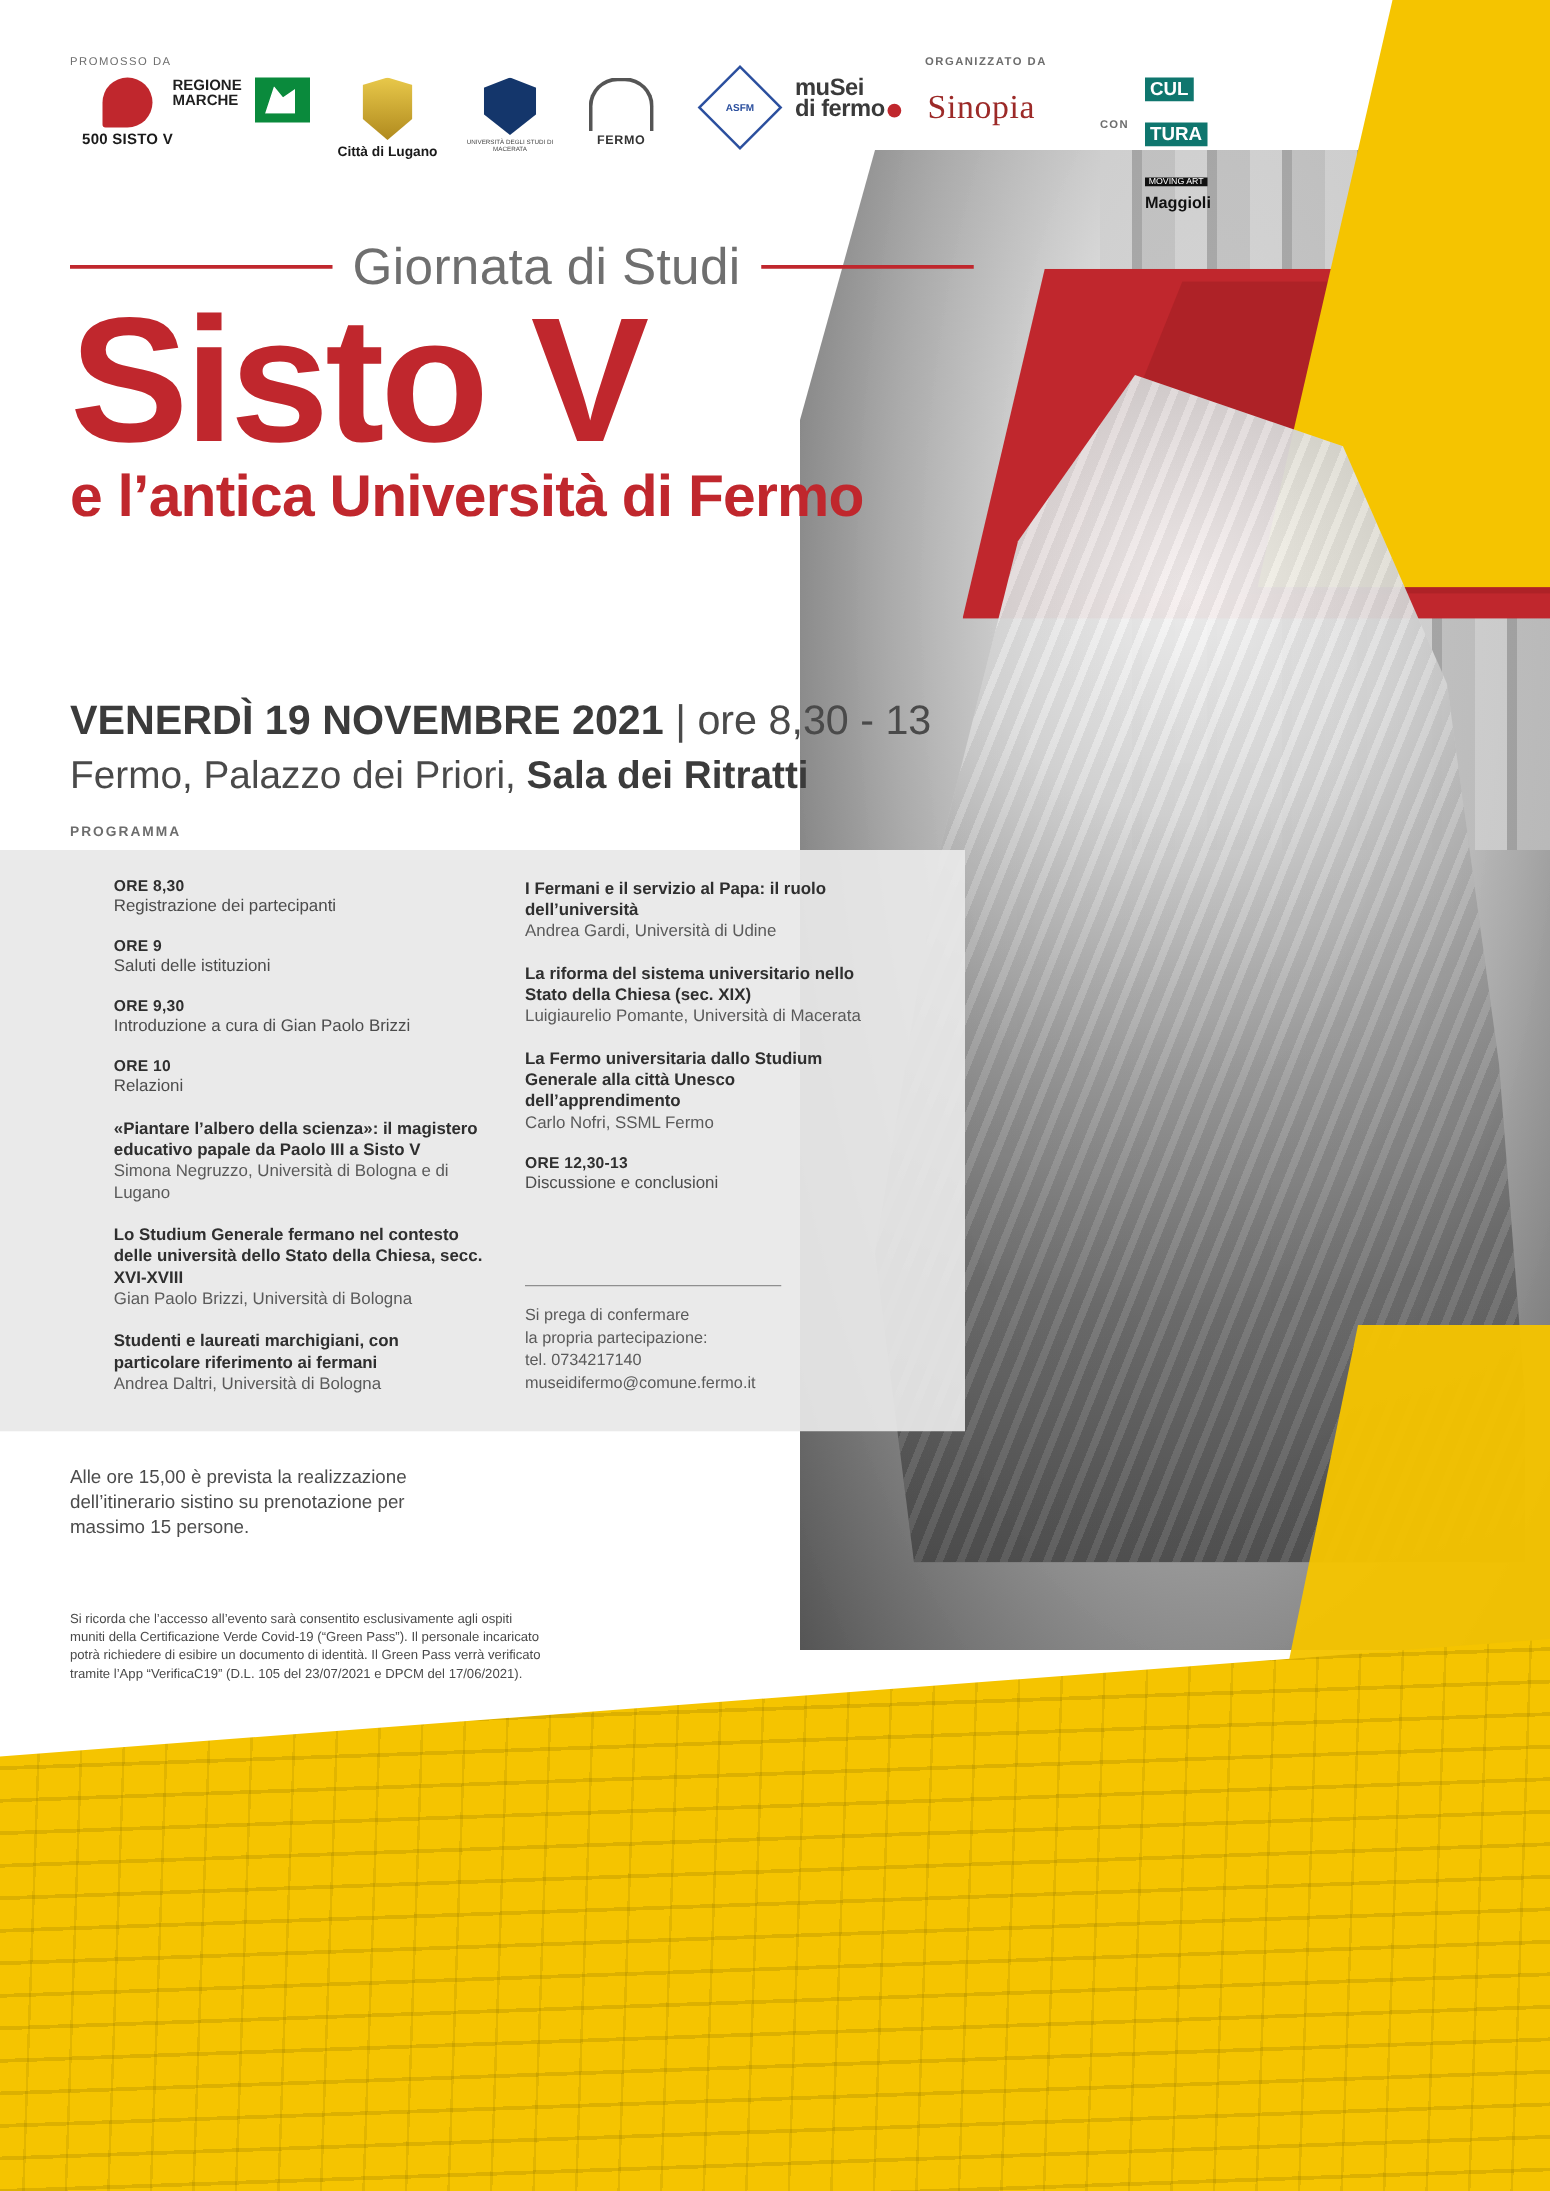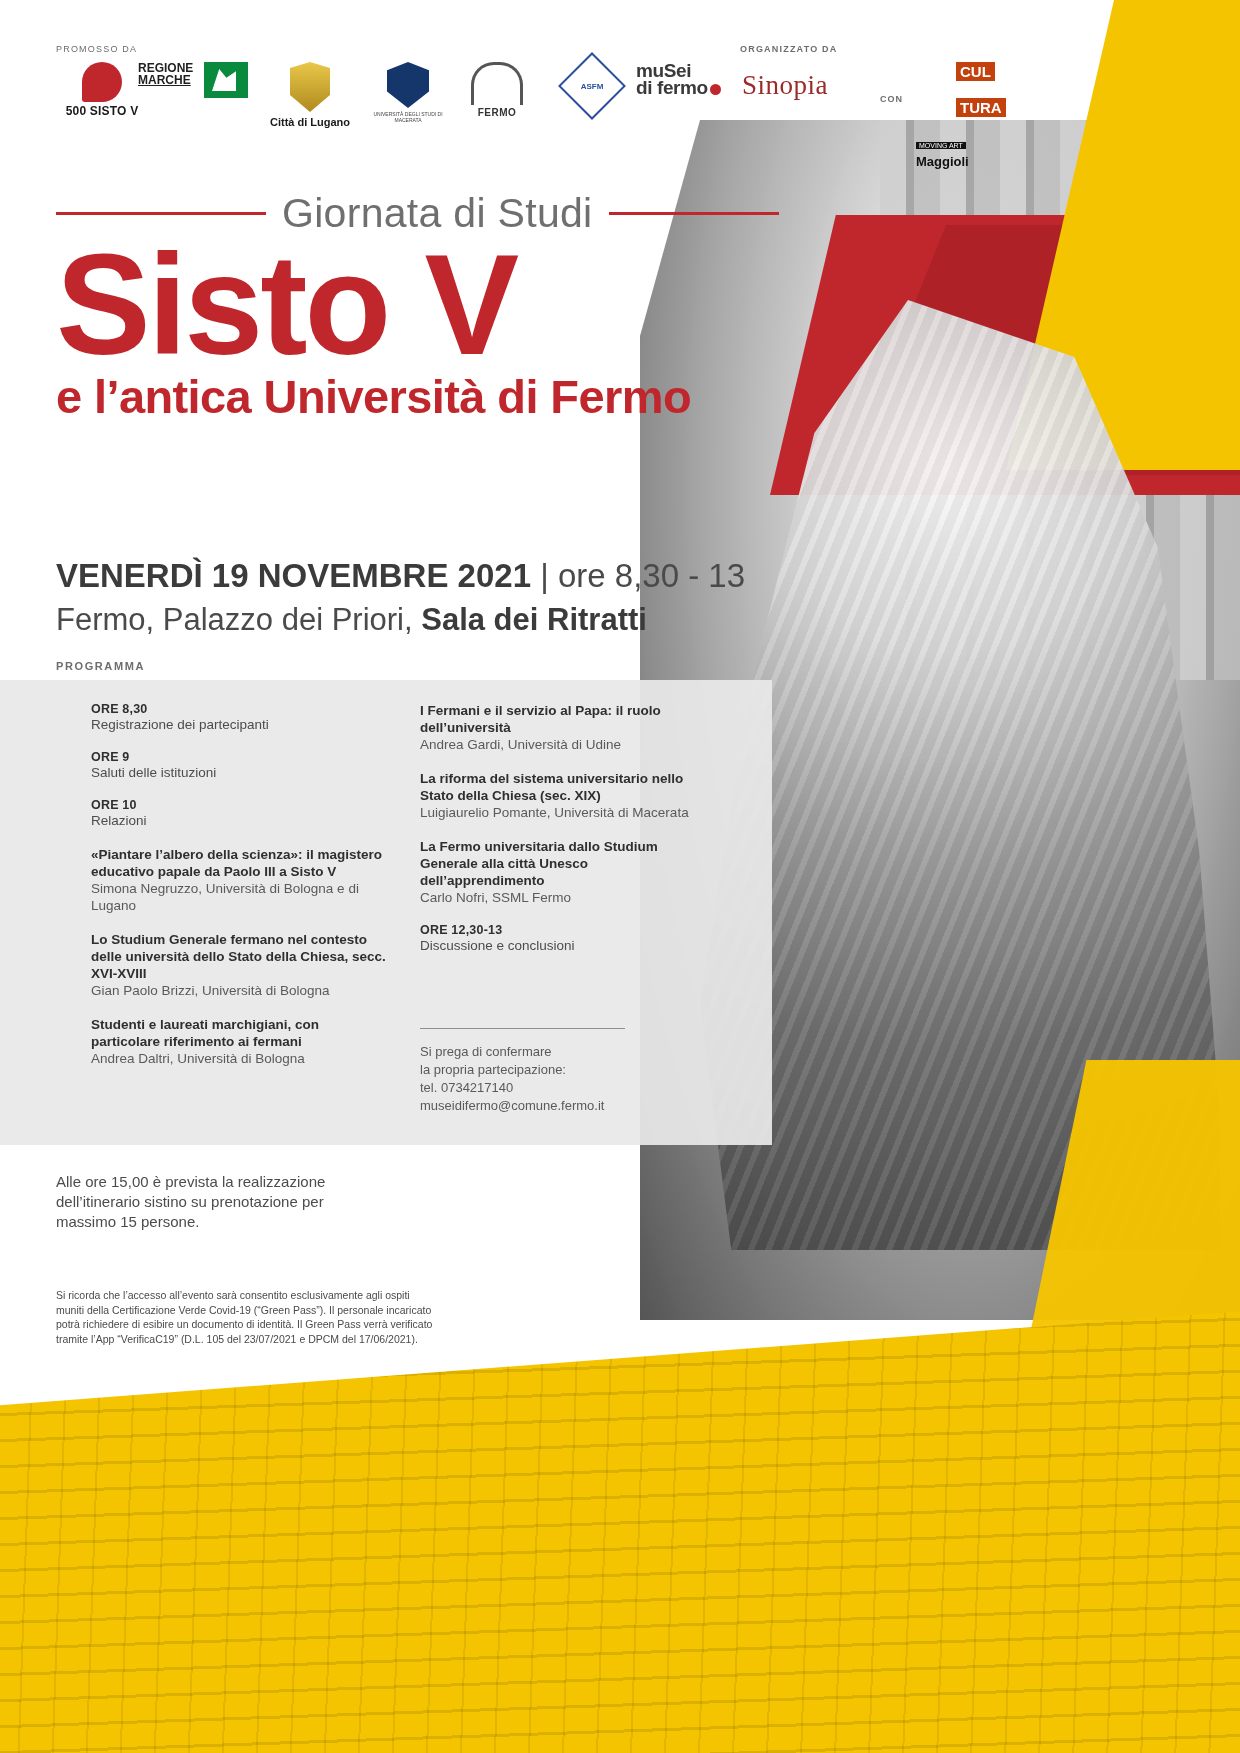--- a/index.html
+++ b/index.html
@@ -77,21 +77,21 @@
   
   .logobar{position:absolute;left:0;top:0;width:1100px;height:150px;}
   .lbl-promosso{position:absolute;left:56px;top:44px;font-size:9px;letter-spacing:1.2px;color:#6d6d6d;font-weight:400;}
   .lbl-organizzato{position:absolute;left:740px;top:44px;font-size:9px;letter-spacing:1.2px;color:#6d6d6d;font-weight:700;}
   .logo{position:absolute;top:62px;}
   .logo-sisto{left:56px;width:92px;text-align:center;}
   .logo-sisto .mark{width:40px;height:40px;margin:0 auto 2px;background:#c0272d;border-radius:50% 50% 50% 6%;}
   .logo-sisto .cap{font-size:12px;font-weight:700;color:#1a1a1a;letter-spacing:.2px;}
   .logo-regione{left:138px;width:110px;}
   .logo-regione .t1{font-size:12px;font-weight:700;color:#1f1f1f;line-height:12px;}
-  .logo-regione .t2{font-size:12px;font-weight:700;color:#1f1f1f;line-height:13px;text-decoration:underline;}
+  .logo-regione .t2{font-size:12px;font-weight:700;color:#1f1f1f;line-height:13px;}
   .logo-regione .pic{position:absolute;right:0;top:0;width:44px;height:36px;background:#0a8a3c;}
   .logo-regione .pic:after{content:"";position:absolute;left:8px;top:7px;width:24px;height:22px;background:#fff;clip-path:polygon(0% 100%,30% 0%,60% 40%,100% 10%,100% 100%);}
   .logo-citta{left:262px;width:96px;text-align:center;}
   .logo-citta .crest{width:40px;height:50px;margin:0 auto;background:linear-gradient(#e8c84a,#b08a1e);clip-path:polygon(50% 0%,100% 12%,100% 66%,50% 100%,0% 66%,0% 12%);}
   .logo-citta .cap{font-size:11px;font-weight:700;color:#1a1a1a;margin-top:4px;}
   .logo-uni{left:368px;width:80px;text-align:center;}
   .logo-uni .crest{width:42px;height:46px;margin:0 auto;background:#14366b;clip-path:polygon(50% 0%,100% 18%,100% 64%,50% 100%,0% 64%,0% 18%);}
   .logo-uni .cap{font-size:5px;color:#444;margin-top:3px;line-height:6px;}
   .logo-fermo2{left:452px;width:90px;text-align:center;}
   .logo-fermo2 .arch{width:46px;height:40px;margin:0 auto;border:3px solid #555;border-bottom:none;border-radius:23px 23px 0 0;}
@@ -99,21 +99,21 @@
   .logo-asfm{left:552px;width:80px;text-align:center;}
   .logo-asfm .ring{width:44px;height:44px;margin:0 auto;border:2px solid #2b4f9e;transform:rotate(45deg);}
   .logo-asfm .cap{font-size:8px;color:#2b4f9e;font-weight:700;margin-top:-28px;}
   .logo-musei{left:636px;width:100px;}
   .logo-musei .t{font-size:19px;font-weight:700;color:#3a3a3a;line-height:17px;letter-spacing:-.4px;}
   .logo-musei .dot{display:inline-block;width:11px;height:11px;border-radius:50%;background:#c0272d;vertical-align:-1px;margin-left:2px;}
   .logo-sinopia{left:742px;width:130px;top:70px;}
   .logo-sinopia .t{font-family:"Liberation Serif", serif;font-size:27px;color:#9c2a28;letter-spacing:.5px;}
   .lbl-con{position:absolute;left:880px;top:94px;font-size:9px;letter-spacing:1px;color:#6d6d6d;font-weight:700;}
   .logo-cultura{left:916px;top:62px;width:80px;}
-  .logo-cultura .blk{background:#c2410c;color:#fff;font-size:15px;font-weight:700;line-height:15px;padding:2px 4px;display:inline-block;margin-left:40px;}
+  .logo-cultura .blk{background:#0f766e;color:#fff;font-size:15px;font-weight:700;line-height:15px;padding:2px 4px;display:inline-block;}
   .logo-cultura .sub{font-size:7px;color:#fff;background:#111;padding:0 3px;display:inline-block;}
   .logo-cultura .mag{font-size:13px;font-weight:700;color:#111;margin-top:2px;}
 
   
   .title-wrap{position:absolute;left:56px;top:190px;width:760px;}
   .kicker-row{display:flex;align-items:center;gap:16px;}
   .kicker-rule{height:3px;background:#c0272d;flex:0 0 210px;}
   .kicker-rule.right{flex:0 0 170px;}
   .kicker{font-size:41px;color:#6f6f6f;font-weight:400;letter-spacing:.3px;white-space:nowrap;}
   .bigtitle{font-size:142px;line-height:120px;color:#c0272d;font-weight:700;letter-spacing:-3px;margin-top:8px;}
@@ -232,20 +232,24 @@
   <div class="col-left">
     <div class="blk">
         <div class="hh">ORE 8,30</div>
         <div class="tt">Registrazione dei partecipanti</div>
       </div>
     <div class="blk">
         <div class="hh">ORE 9</div>
         <div class="tt">Saluti delle istituzioni</div>
       </div>
     <div class="blk">
+        <div class="hh">ORE 9,30</div>
+        <div class="tt">Introduzione a cura di Gian Paolo Brizzi</div>
+      </div>
+    <div class="blk">
         <div class="hh">ORE 10</div>
         <div class="tt">Relazioni</div>
       </div>
     <div class="blk">
         <div class="tt"><b>«Piantare l’albero della scienza»: il magistero educativo papale da Paolo III a Sisto V</b></div>
         <div class="auth">Simona Negruzzo, Università di Bologna e di Lugano</div>
       </div>
     <div class="blk">
         <div class="tt"><b>Lo Studium Generale fermano nel contesto delle università dello Stato della Chiesa, secc. XVI-XVIII</b></div>
         <div class="auth">Gian Paolo Brizzi, Università di Bologna</div>

